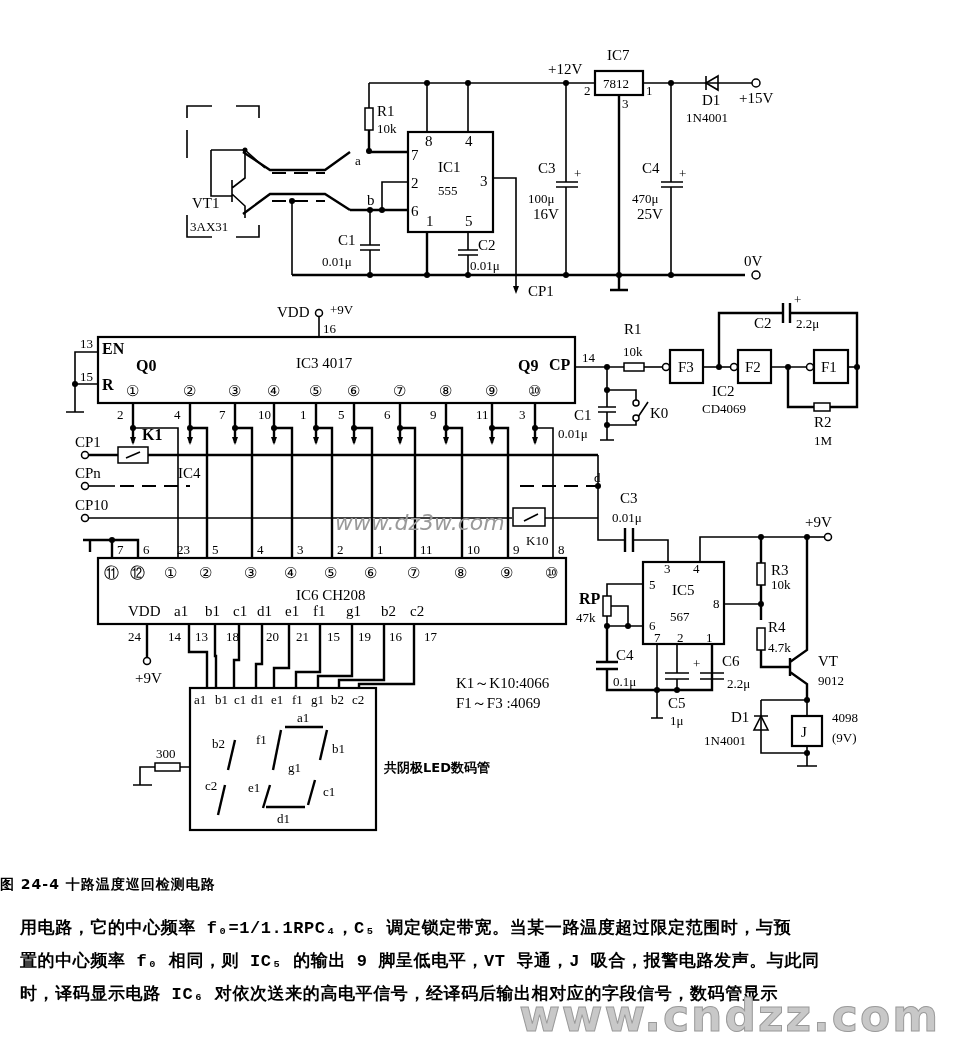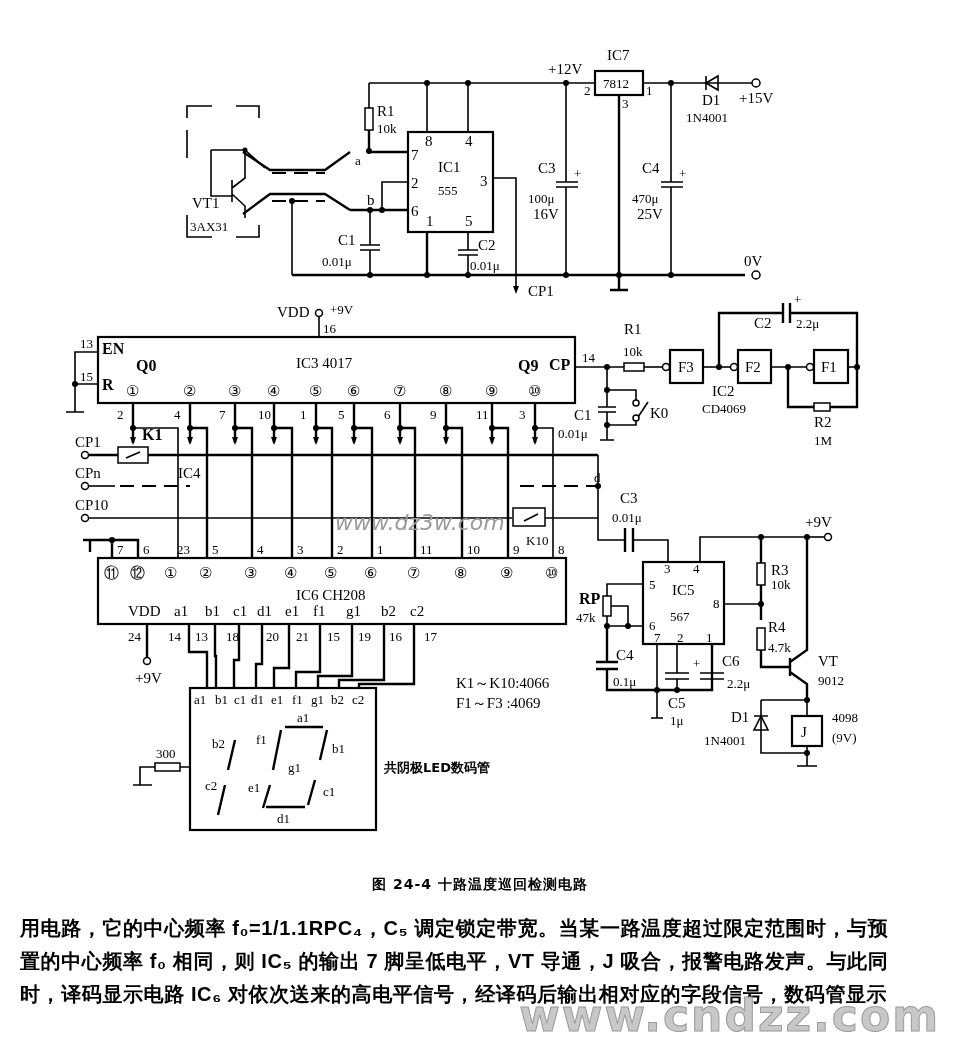--- a/index.html
+++ b/index.html
@@ -9,22 +9,22 @@
   .w { stroke:#000; stroke-width:1.6; fill:none; }
   .wb { stroke:#000; stroke-width:2.4; fill:none; }
   .dash { stroke:#000; stroke-width:2; fill:none; stroke-dasharray:14 8; }
   .box { stroke:#000; stroke-width:2.2; fill:#fff; }
   .dot { fill:#000; }
   .term { fill:#fff; stroke:#000; stroke-width:1.5; }
   .lbl { font-size:15px; }
   .lbls { font-size:13px; }
   .lblb { font-size:16px; font-weight:bold; }
   .wm { font-family:"DejaVu Sans", sans-serif !important; font-style:italic; font-size:22px; fill:#9a9a9a !important; }
-  .caption { position:absolute; left:0; width:960px; top:876px; text-align:center; font-family:"DejaVu Sans", sans-serif; font-weight:bold; font-size:14px; letter-spacing:1px; }
-  .body-text { position:absolute; left:20px; width:920px; top:912px; font-family:Liberation Sans, sans-serif; font-weight:bold; font-size:20px; line-height:33px; letter-spacing:0.6px; }
+  .caption { position:absolute; left:0; width:960px; top:876px; text-align:left; font-family:"DejaVu Sans", sans-serif; font-weight:bold; font-size:14px; letter-spacing:1px; }
+  .body-text { position:absolute; left:20px; width:920px; top:912px; font-family:Liberation Mono, monospace; font-weight:bold; font-size:17px; line-height:33px; letter-spacing:0.6px; }
   .body-text p { margin:0; white-space:nowrap; }
   .wm2 { position:absolute; right:20px; top:990px; font-family:"DejaVu Sans", sans-serif; font-weight:bold; font-size:44px; color:#c8c8c8; letter-spacing:2px; -webkit-text-stroke:1px #9a9a9a; }
 </style>
 </head>
 <body>
 
 <svg id="schematic" viewBox="0 0 960 870" xmlns="http://www.w3.org/2000/svg">
 
   <g>
 
@@ -458,16 +458,16 @@
     <text x="670" y="725" class="lbls">1μ</text>
     <text x="722" y="666" class="lbl">C6</text>
     <text x="727" y="688" class="lbls">2.2μ</text>
   </g>
 </svg>
 
 <div class="caption">图 24-4   十路温度巡回检测电路</div>
 
 <div class="body-text">
   <p>用电路，它的中心频率 f₀=1/1.1RPC₄，C₅ 调定锁定带宽。当某一路温度超过限定范围时，与预</p>
-  <p>置的中心频率 f₀ 相同，则 IC₅ 的输出 7 脚呈低电平，VT 导通，J 吸合，报警电路发声。与此同</p>
+  <p>置的中心频率 f₀ 相同，则 IC₅ 的输出 9 脚呈低电平，VT 导通，J 吸合，报警电路发声。与此同</p>
   <p>时，译码显示电路 IC₆ 对依次送来的高电平信号，经译码后输出相对应的字段信号，数码管显示</p>
 </div>
 <div class="wm2">www.cndzz.com</div>
 
 </body></html>

